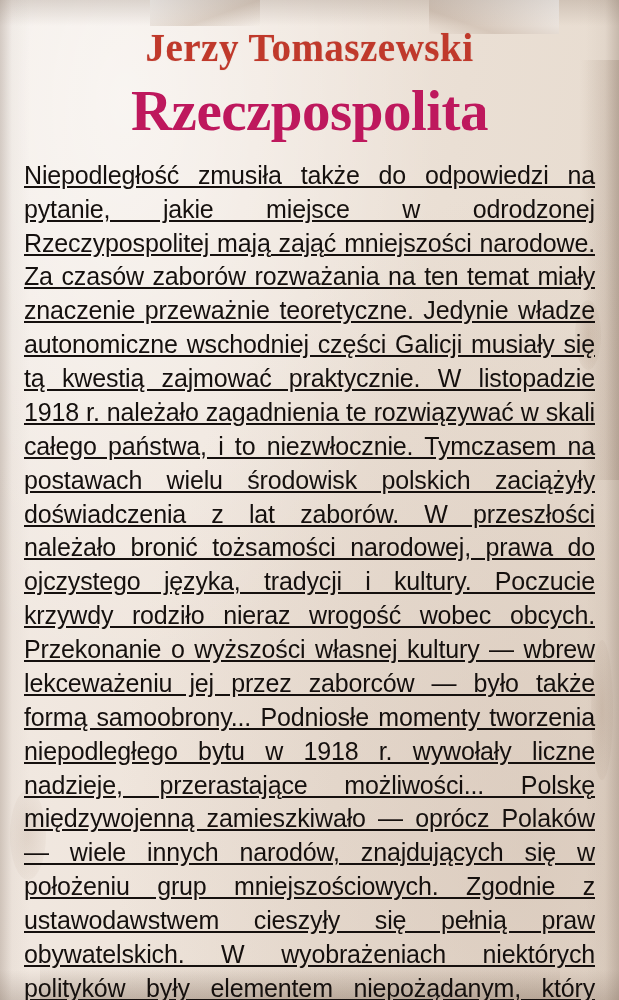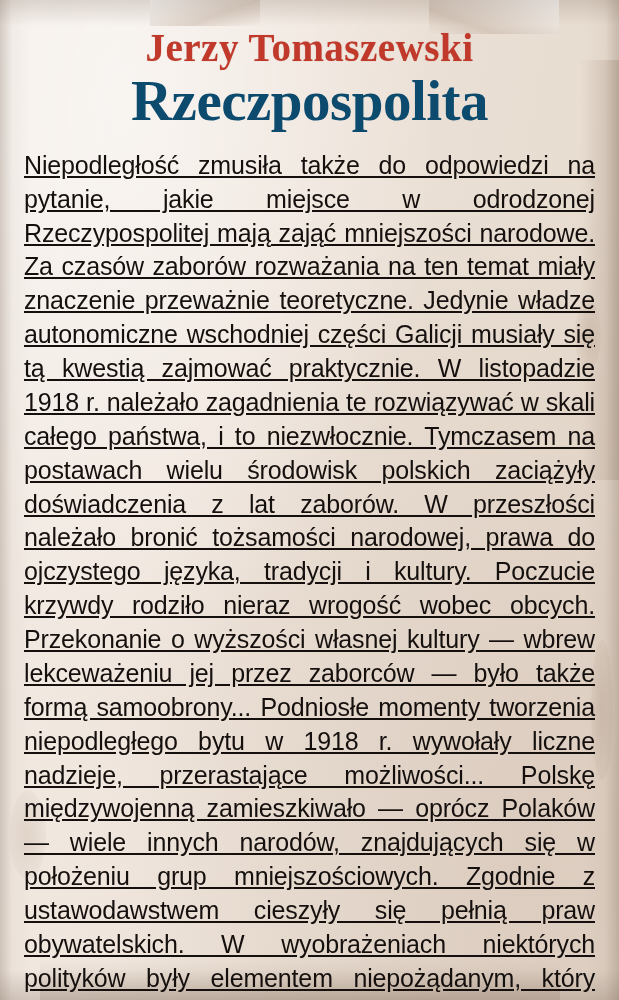--- a/index.html
+++ b/index.html
@@ -73,24 +73,25 @@
     color: #c0392b;
     font-weight: bold;
     font-size: 39px;
     line-height: 1.05;
     text-align: center;
     letter-spacing: 0.5px;
     margin-top: 6px;
     text-shadow: 0 0 1px rgba(150,40,30,0.35);
   }
   .title {
-    color: #0c4a6e;
+    color: #be185d;
     font-weight: bold;
     text-align: center;
     letter-spacing: -0.5px;
+    margin-top: 10px;
   }
   .title-line {
     display: block;
     font-size: 57px;
     line-height: 1.12;
   }
   .body-text {
     margin-top: 16px;
     font-family: "Liberation Sans", sans-serif;
     font-size: 25px;

